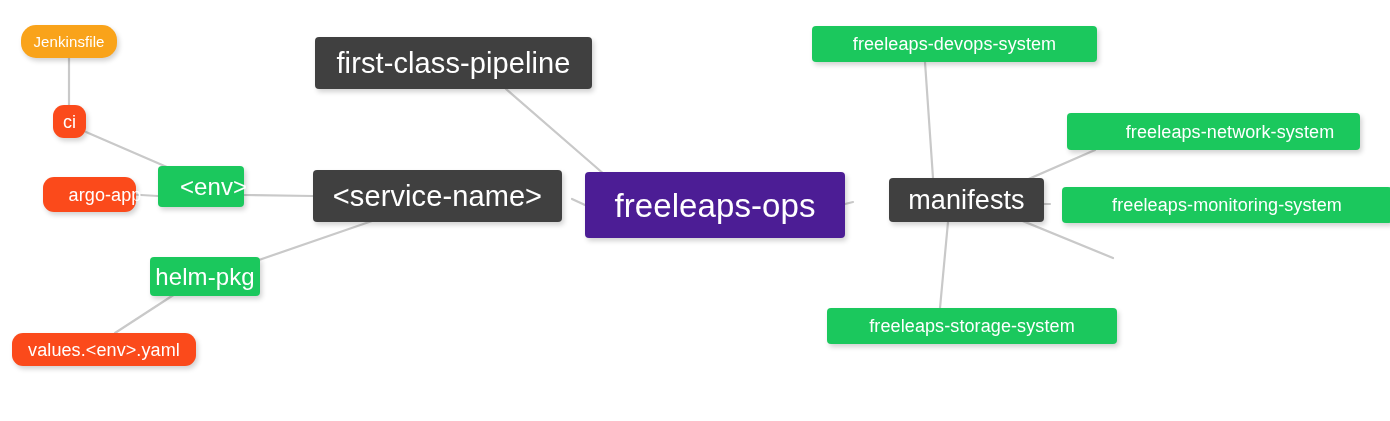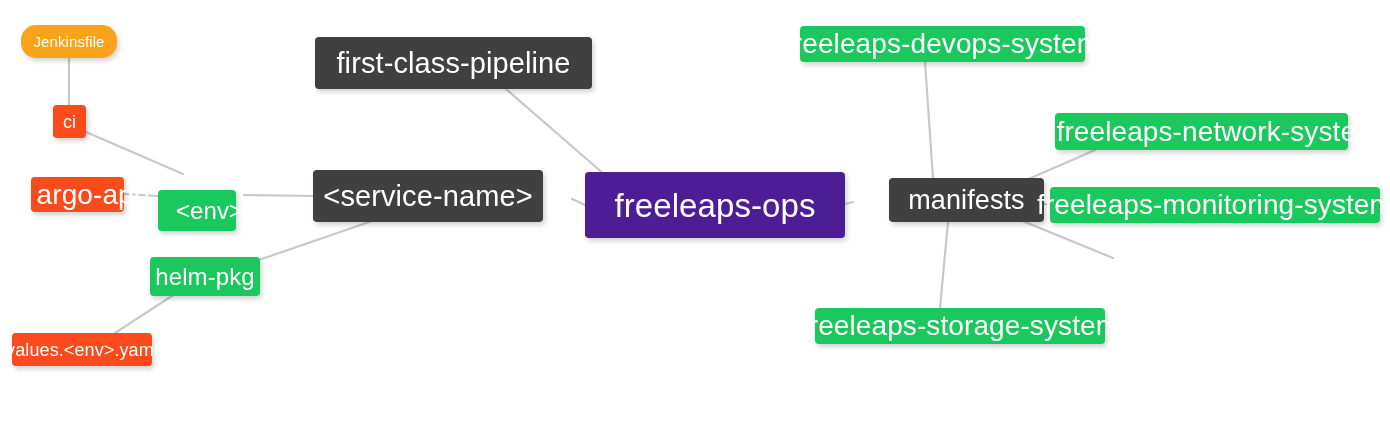--- a/index.html
+++ b/index.html
@@ -39,27 +39,27 @@
     letter-spacing: 0.1px;
     box-shadow: 2px 3px 5px rgba(0,0,0,0.18);
     z-index: 2;
     padding: 0 11px;
     line-height: 1;
   }
   .node.root        { background: #4c1d95; }
   .node.blue        { background: #404040; }
   .node.green       { background: #1bc85d; }
   .node.orange      { background: #f9a31a; }
-  .node.red         { background: #fb4a1b; }
+  .node.red         { background: #fb4a1b; border-radius: 11px; }
 
   .sz-root   { font-size: 33px; }
   .sz-xl     { font-size: 29px; }
   .sz-lg     { font-size: 27px; }
   .sz-md     { font-size: 24px; }
-  .sz-sm     { font-size: 28px; }
+  .sz-sm     { font-size: 18px; margin-left: 12px; }
   .sz-xs     { font-size: 18px; }
   .sz-tiny   { font-size: 15px; }
 </style>
 </head>
 <body>
 
 <div id="mindmap">
 
   <svg id="edge-layer" viewBox="0 0 1390 421" width="1390" height="421" xmlns="http://www.w3.org/2000/svg">
     <g fill="none" stroke="#c9c9c9" stroke-width="2.2" stroke-linecap="round">
@@ -91,49 +91,49 @@
       <path d="M1008,215 L1113,258"></path>
 
       <path d="M948,222 L940,308"></path>
     </g>
   </svg>
 
   <div class="node root sz-root" style="left:585px; top:172px; width:260px; height:66px;">
     <span>freeleaps-ops</span>
   </div>
 
-  <div class="node blue sz-xl" style="left:313px; top:170px; width:230px; height:52px;">
+  <div class="node blue sz-xl" style="left:313px; top:170px; width:249px; height:52px;">
     <span>&lt;service-name&gt;</span>
   </div>
 
   <div class="node blue sz-xl" style="left:315px; top:37px; width:277px; height:52px;">
     <span>first-class-pipeline</span>
   </div>
 
   <div class="node blue sz-lg" style="left:853px; top:178px; width:155px; height:44px;margin-left:36px;">
     <span>manifests</span>
   </div>
 
-  <div class="node green sz-md" style="left:158px; top:190px; width:78px; height:41px;padding-left:36px;">
+  <div class="node green sz-md" style="left:158px; top:166px; width:86px; height:41px;padding-left:36px;">
     <span>&lt;env&gt;</span>
   </div>
 
   <div class="node green sz-md" style="left:150px; top:257px; width:110px; height:39px;">
     <span>helm-pkg</span>
   </div>
 
   <div class="node red sz-xs" style="left:53px; top:105px; width:33px; height:33px;">
     <span>ci</span>
   </div>
 
   <div class="node red sz-sm" style="left:31px; top:177px; width:93px; height:35px;padding-left:42px;">
     <span>argo-app</span>
   </div>
 
-  <div class="node red sz-xs" style="left:12px; top:333px; width:140px; height:33px;">
+  <div class="node red sz-xs" style="left:12px; top:333px; width:184px; height:33px;">
     <span>values.&lt;env&gt;.yaml</span>
   </div>
 
   <div class="node orange sz-tiny" style="left:21px; top:25px; width:96px; height:33px;border-radius:15px;">
     <span>Jenkinsfile</span>
   </div>
 
   <div class="node green sz-sm" style="left:800px; top:26px; width:285px; height:36px;">
     <span>freeleaps-devops-system</span>
   </div>

